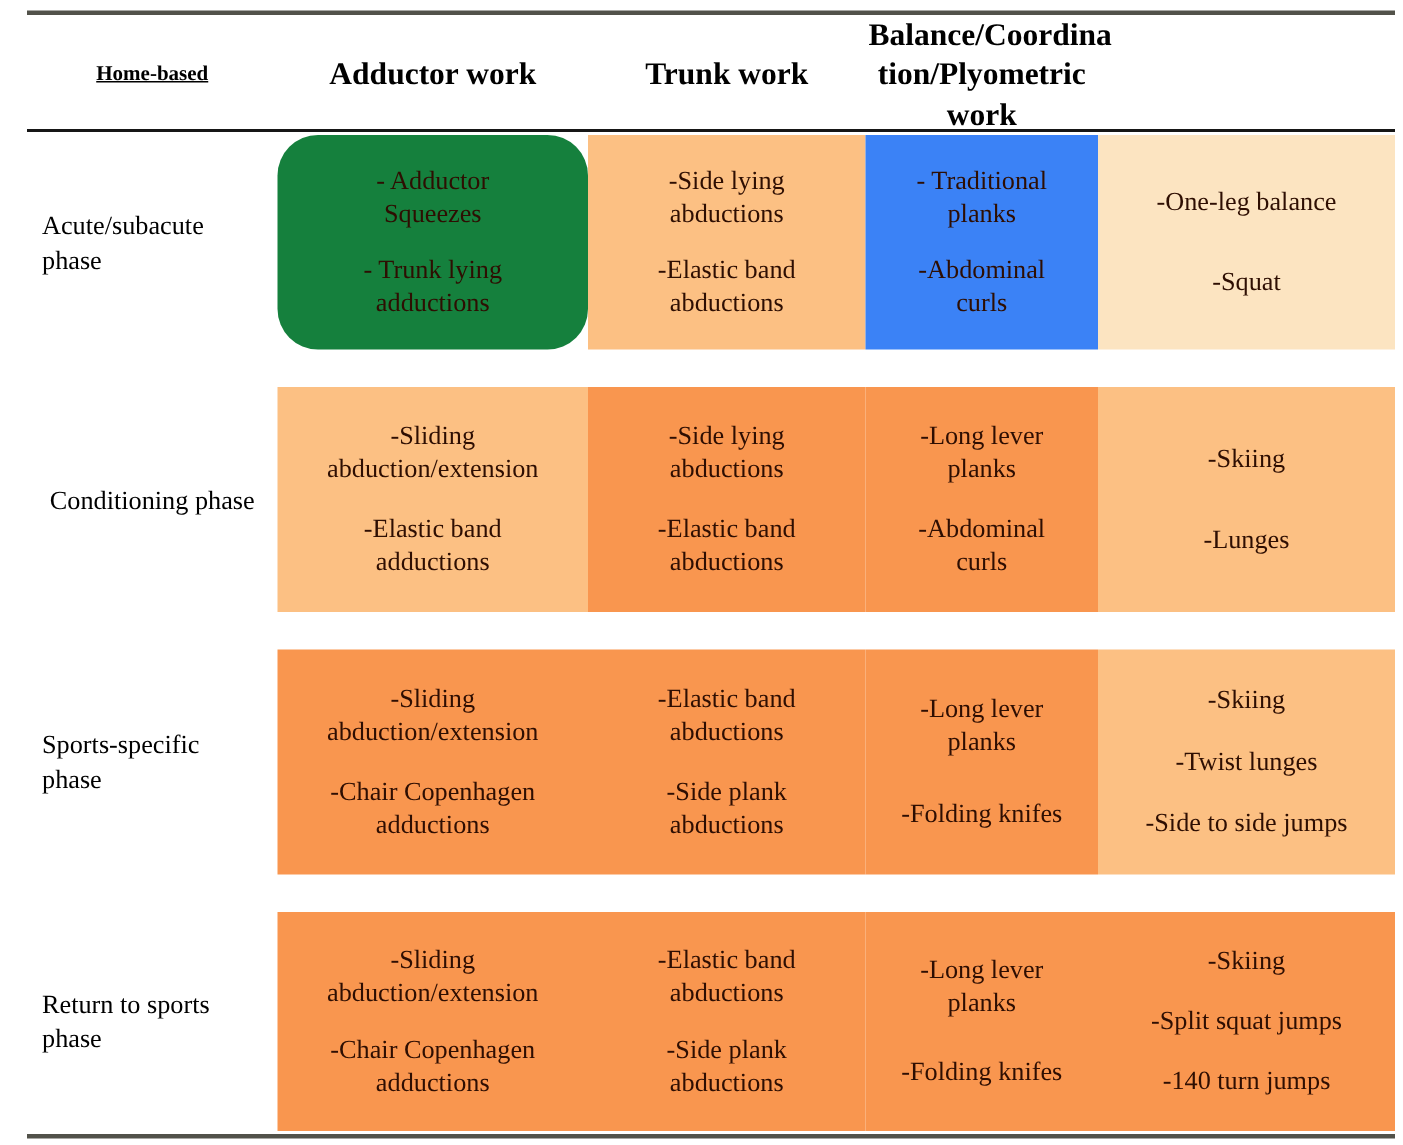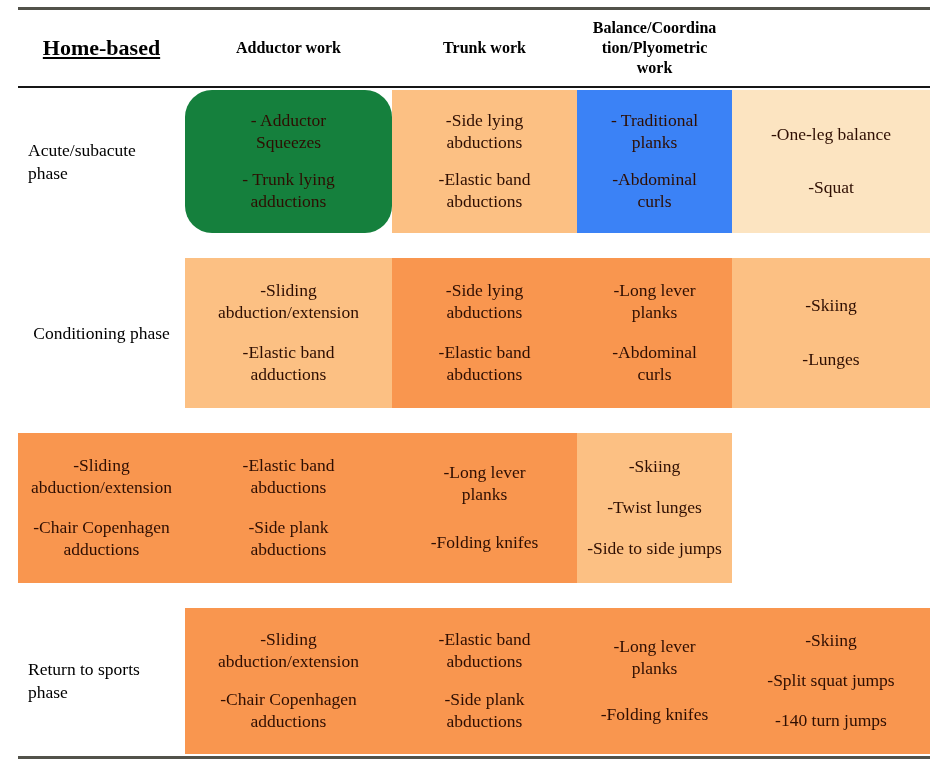--- a/index.html
+++ b/index.html
@@ -20,27 +20,27 @@
   .rule { height: 3px; background: #52524a; }
   .rule.header-sep { height: 2px; background: #161616; }
   .grid {
     display: grid;
     grid-template-columns: 167px 207px 185px 155px 198px;
   }
   .header-row { height: 76px; align-items: center; }
   .hcell {
     text-align: center;
     font-weight: bold;
-    font-size: 16px;
+    font-size: 21px;
     line-height: 1.25;
     color: #000000;
     white-space: pre-line;
     padding: 0 2px;
   }
-  .hcell.home { text-decoration: underline; font-size: 22px; }
+  .hcell.home { text-decoration: underline; font-size: 14px; }
   .body-row { margin-top: 2px; }
   .body-row + .body-row { margin-top: 25px; }
   .row-1 { height: 143px; }
   .row-2 { height: 150px; }
   .row-3 { height: 150px; }
   .row-4 { height: 146px; }
   .phase-cell {
     display: flex;
     align-items: center;
     justify-content: center;
@@ -130,20 +130,21 @@
         <div class="item">-Abdominal
 curls</div>
       </div>
       <div class="work-cell" style="background-color: rgb(252, 192, 131);">
         <div class="item">-Skiing</div>
         <div class="item">-Lunges</div>
       </div>
     </div>
 
     <div class="grid body-row row-3">
+      <div class="phase-cell">Sports-specific phase</div>
       <div class="work-cell" style="background-color: rgb(249, 150, 79);">
         <div class="item">-Sliding
 abduction/extension</div>
         <div class="item">-Chair Copenhagen
 adductions</div>
       </div>
       <div class="work-cell" style="background-color: rgb(249, 150, 79);">
         <div class="item">-Elastic band
 abductions</div>
         <div class="item">-Side plank

